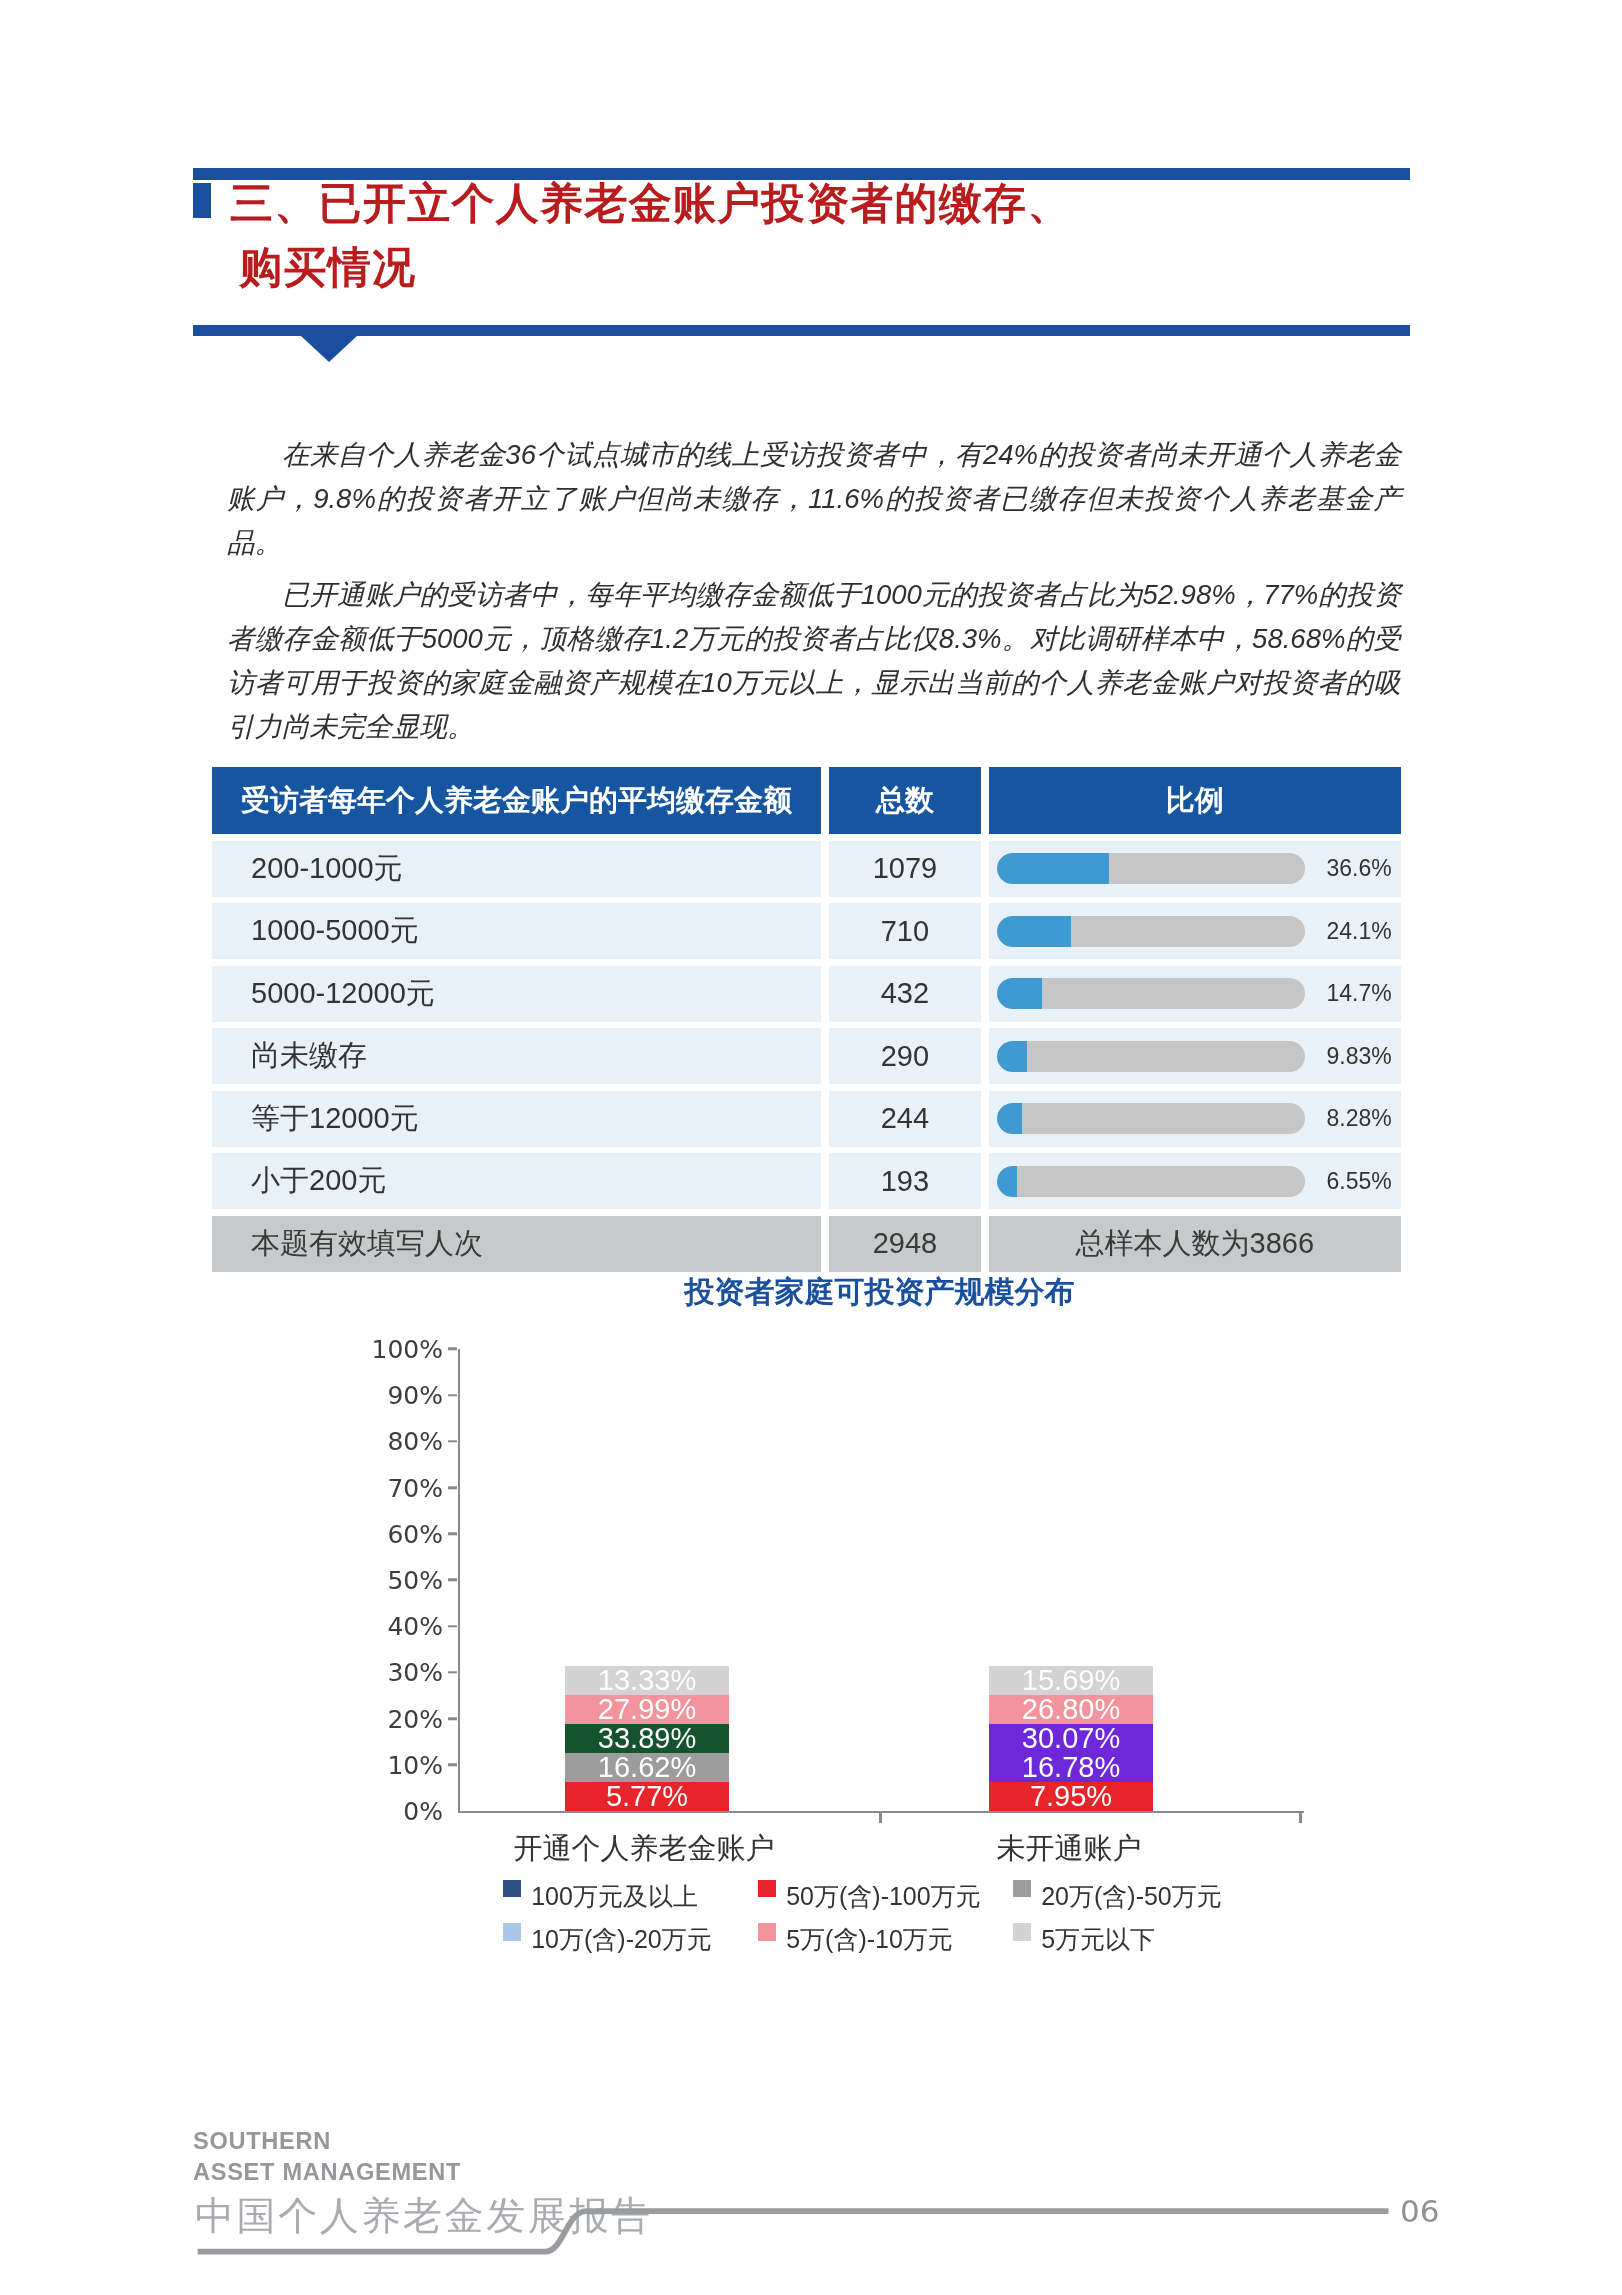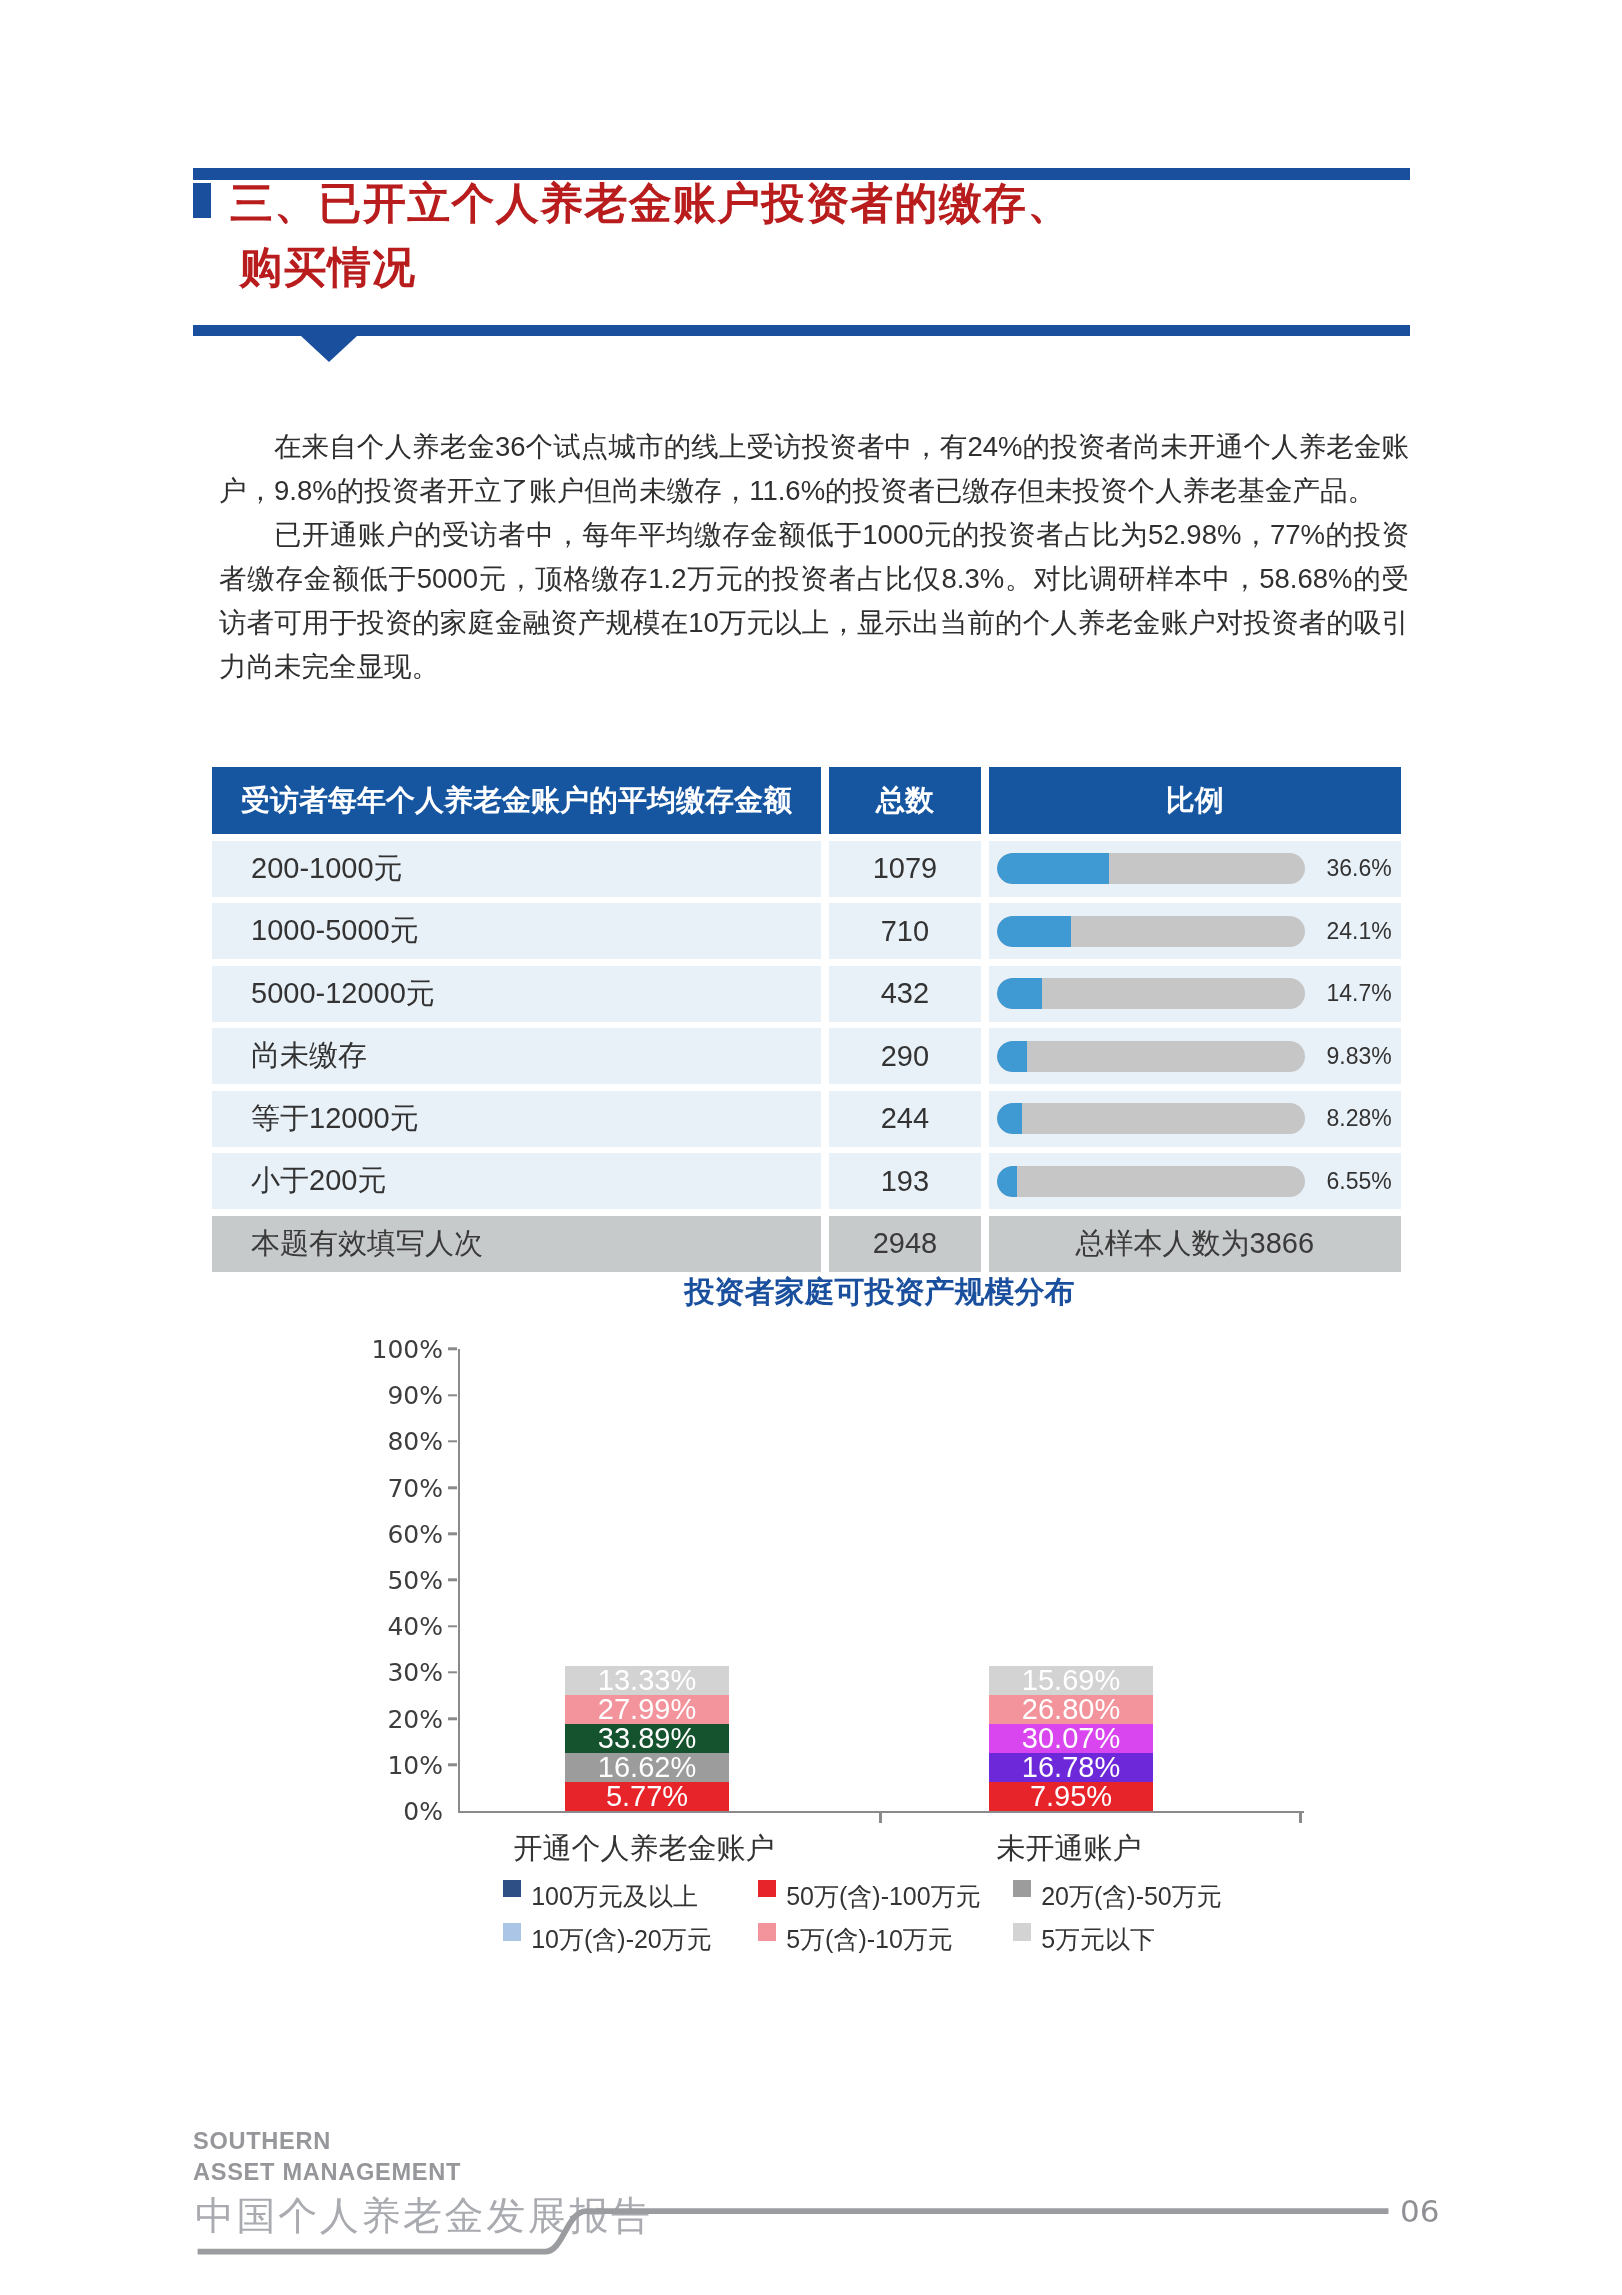--- a/index.html
+++ b/index.html
@@ -12,21 +12,21 @@
   .title-accent{position:absolute;left:193px;top:183px;width:18.3px;height:35px;background:#1a4f9e;}
   .section-title{position:absolute;left:230px;top:171px;width:1152px;
     font-size:43px;font-weight:bold;color:#b91c1c;line-height:64px;letter-spacing:1.3px;}
   .section-title .l2{padding-left:9.2px;}
   .bottom-rule{position:absolute;left:193px;top:325px;width:1217px;height:11px;background:#1a4f9e;}
   .rule-triangle{position:absolute;left:301px;top:336px;width:0;height:0;
     border-left:28px solid transparent;border-right:28px solid transparent;border-top:26px solid #1a4f9e;}
   
   .body-text{position:absolute;left:219px;top:425px;width:1190px;
     font-size:27.5px;line-height:44px;text-align:justify;color:#2f2f2f;}
-  .body-text p{margin:0;text-indent:2em;}
+  .body-text p{margin:8px;text-indent:2em;font-style:italic;}
   
   .data-table{position:absolute;left:212px;top:767px;width:1188px;
     display:grid;grid-template-columns:609px 152px 412px;column-gap:7.9px;row-gap:6.5px;
     grid-auto-rows:auto;}
   .th{background:#1656a0;color:#ffffff;font-size:29px;font-weight:bold;
     display:flex;align-items:center;justify-content:center;height:67px;}
   .t-cell{background:#e9f1f8;height:56px;display:flex;align-items:center;font-size:29px;color:#333333;}
   .t-label{padding-left:39px;}
   .t-count{justify-content:center;}
   .t-bar{padding:0 6.5px 0 7.9px;}
@@ -186,21 +186,21 @@
         </div>
       </div>
       <div class="bar" style="left: 529px;">
         <div class="seg" style="height: 2.71%; background: rgb(45, 79, 133);"></div>
         <div class="seg" style="height: 7.95%; background: rgb(232, 36, 43);">
           <div class="seg-label">7.95%</div>
         </div>
         <div class="seg" style="height: 16.78%; background: #6d28d9;">
           <div class="seg-label">16.78%</div>
         </div>
-        <div class="seg" style="height: 30.07%; background: #d946ef;">
+        <div class="seg" style="height: 30.07%; background: #6d28d9;">
           <div class="seg-label">30.07%</div>
         </div>
         <div class="seg" style="height: 26.8%; background: rgb(243, 147, 155);">
           <div class="seg-label">26.80%</div>
         </div>
         <div class="seg" style="height: 15.69%; background: rgb(211, 211, 211);">
           <div class="seg-label">15.69%</div>
         </div>
       </div>
     </div>

